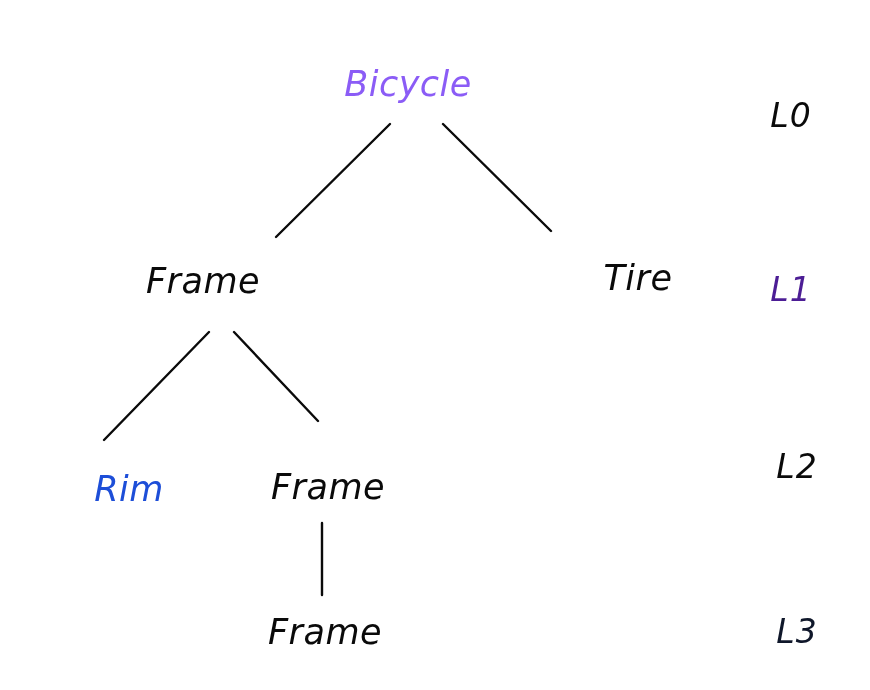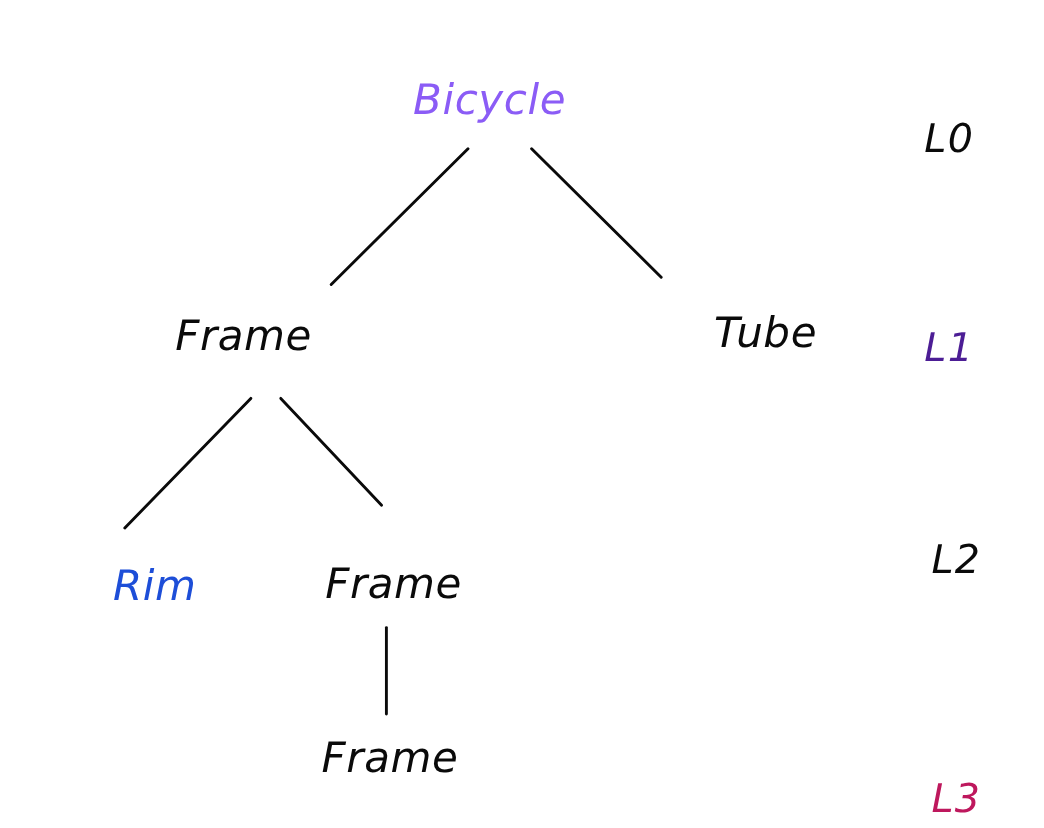--- a/index.html
+++ b/index.html
@@ -57,25 +57,25 @@
         <line x1="443" y1="124" x2="551" y2="231"></line>
         <line x1="209" y1="332" x2="104" y2="440"></line>
         <line x1="234" y1="332" x2="318" y2="421"></line>
         <line x1="322" y1="523" x2="322" y2="595"></line>
       </g>
   </svg>
 
   <div id="node-layer">
       <div class="node-label" style="left: 408px; top: 84px; color: #8b5cf6;">Bicycle</div>
       <div class="node-label" style="left: 203px; top: 281px; color: rgb(10, 10, 10);">Frame</div>
-      <div class="node-label" style="left: 638px; top: 278px; color: rgb(10, 10, 10);">Tube</div>
+      <div class="node-label" style="left: 638px; top: 278px; color: rgb(10, 10, 10);">Tire</div>
       <div class="node-label" style="left: 129px; top: 489px; color: #1d4ed8;">Rim</div>
       <div class="node-label" style="left: 328px; top: 487px; color: rgb(10, 10, 10);">Frame</div>
       <div class="node-label" style="left: 325px; top: 632px; color: rgb(10, 10, 10);">Frame</div>
     </div>
   <div id="level-layer">
       <div class="level-label" style="left: 791px; top: 75px; color: rgb(10, 10, 10); margin-top: 40px;">L0</div>
       <div class="level-label" style="left: 791px; top: 289px; color: #4c1d95;">L1</div>
       <div class="level-label" style="left: 797px; top: 466px; color: rgb(10, 10, 10);">L2</div>
-      <div class="level-label" style="left: 797px; top: 665px; color: #be185d;">L3</div>
+      <div class="level-label" style="left: 797px; top: 631px; color: #0f172a;">L3</div>
     </div>
 
 </div>
 
 </body></html>

